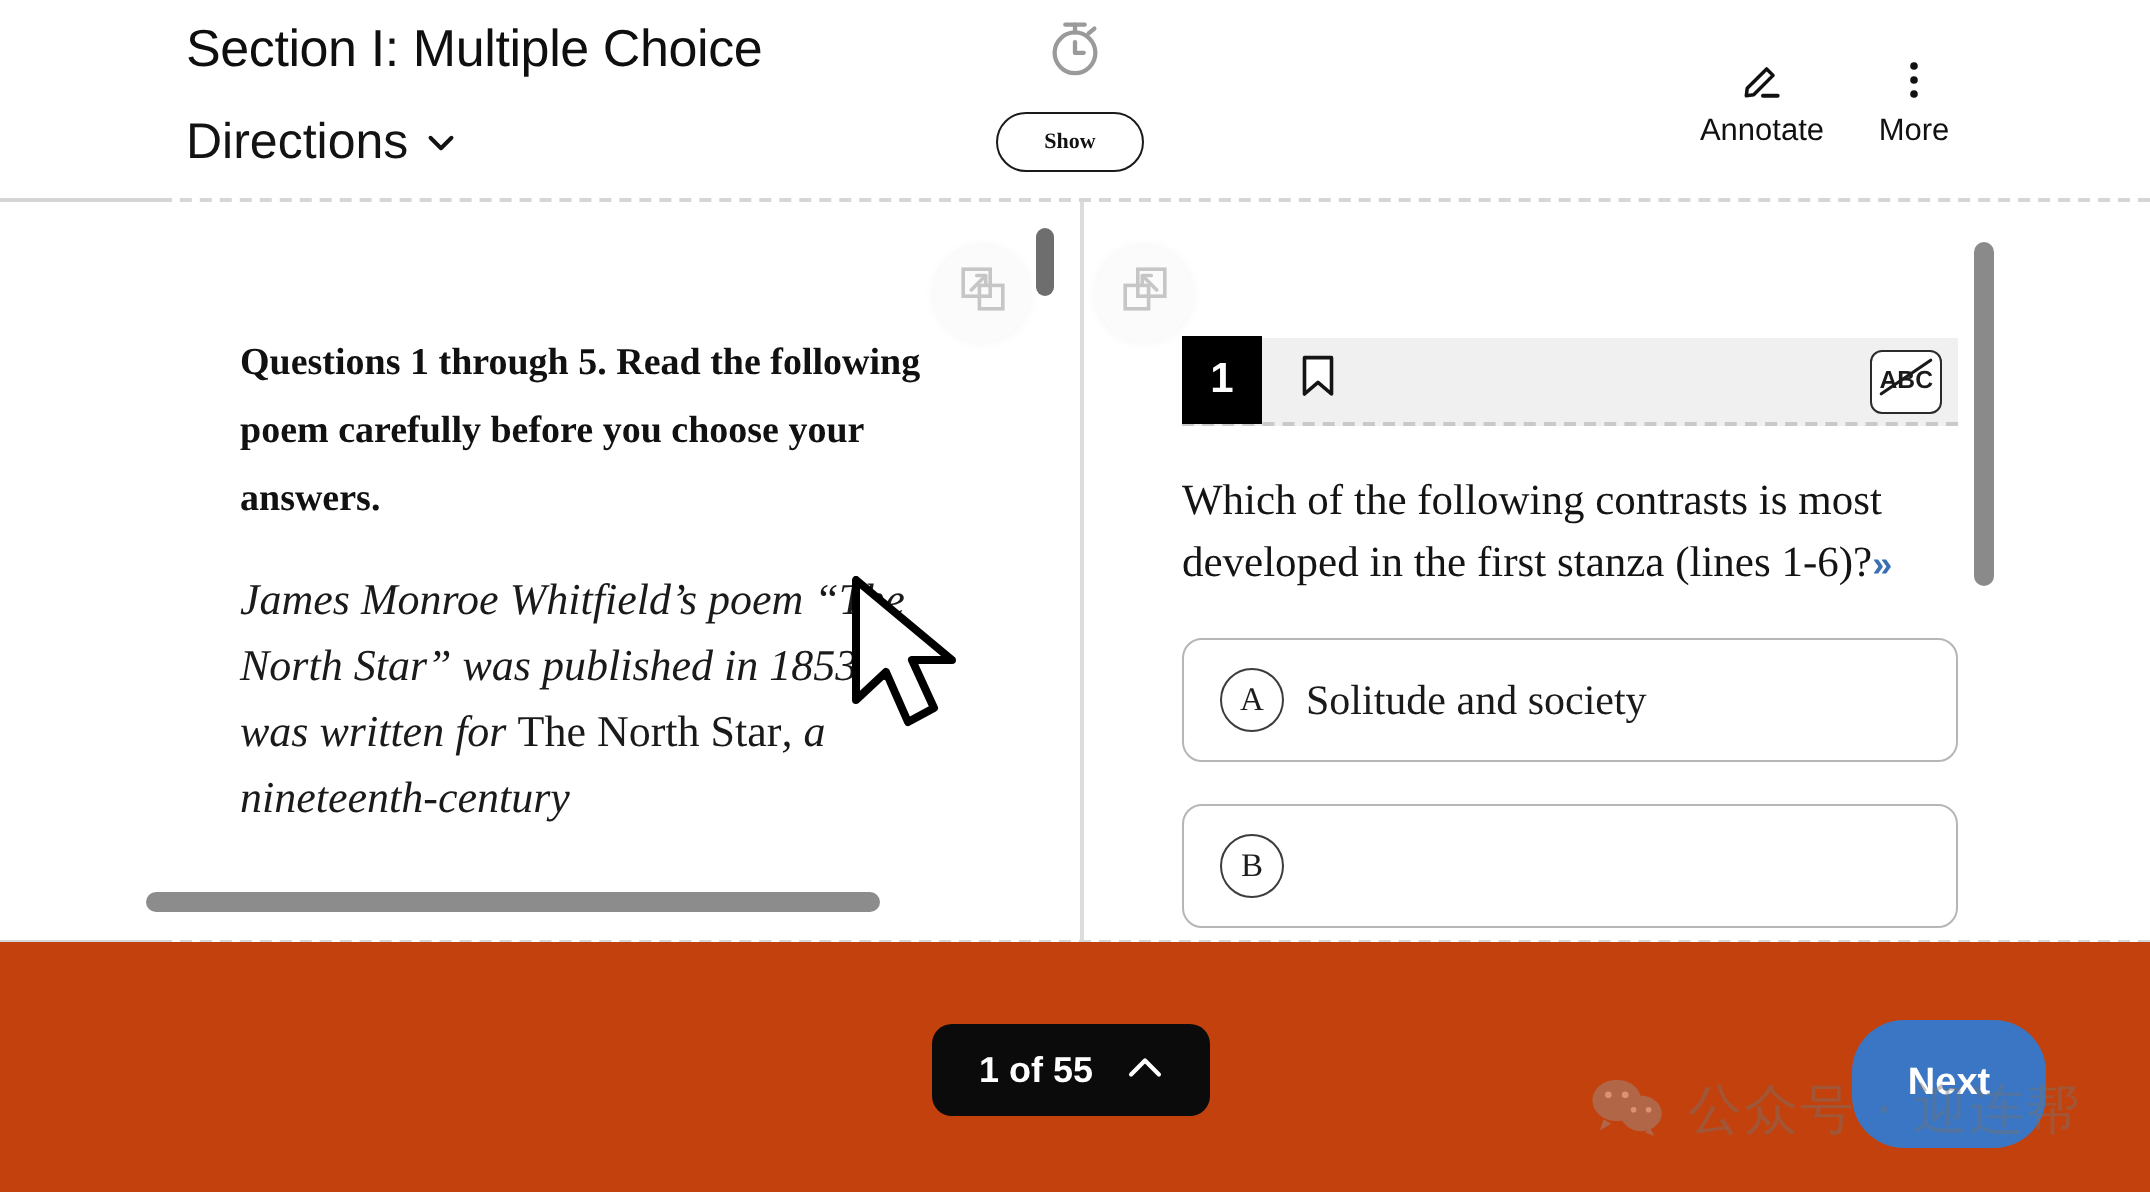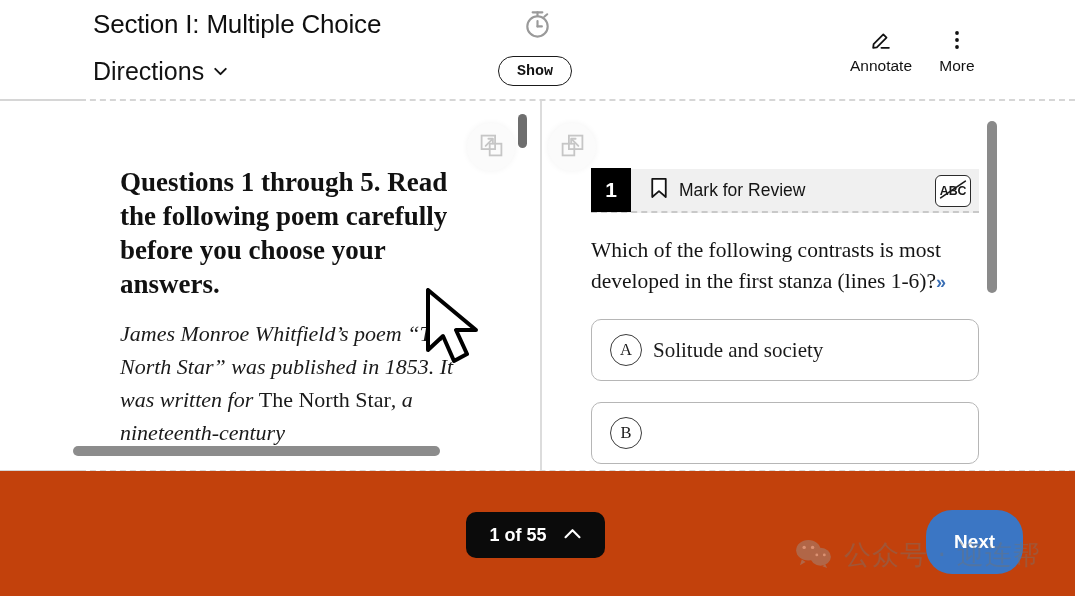--- a/index.html
+++ b/index.html
@@ -40,22 +40,22 @@
   .timer-icon {
     position: absolute; left: 521px; top: 7px;
     width: 33px; height: 33px;
   }
   .show-btn {
     position: absolute; left: 498px; top: 56px;
     width: 74px; height: 30px;
     border: 1.7px solid #1a1a1a;
     border-radius: 16px;
     background: #ffffff;
-    font-family: Liberation Mono, monospace;
-    font-size: 15px; font-weight: 700; color: #111111;
+    font-family: Liberation Serif, serif;
+    font-size: 11px; font-weight: 700; color: #111111;
     display: flex; align-items: center; justify-content: center;
     cursor: pointer;
   }
   .tool-btn {
     position: absolute; top: 28px;
     width: 86px;
     display: flex; flex-direction: column; align-items: center;
     gap: 5px; cursor: pointer; text-align: center;
   }
   #annotate-btn { left: 838px; }
@@ -87,21 +87,21 @@
     position: absolute; left: 0; top: 0;
     width: 530px; height: 369px;
     overflow: hidden;
   }
   .passage {
     position: absolute; left: 120px; top: 64px;
     width: 360px;
   }
   .passage-heading {
     font-family: "Liberation Serif", serif;
-    font-size: 27px; font-weight: 700; color: #111111;
+    font-size: 19px; font-weight: 700; color: #111111;
     line-height: 34px;
     margin-bottom: 16px;
   }
   .passage-body {
     font-family: "Liberation Serif", serif;
     font-size: 22px; color: #1a1a1a;
     line-height: 33px;
   }
   .passage-body .it { font-style: italic; }
   .passage-body .ro { font-style: normal; }
@@ -362,21 +362,20 @@
 
         <div class="q-header">
           <div class="q-number">1</div>
 
           <div class="mark-review">
             <span>
               <svg viewBox="0 0 20 24" width="18" height="22" aria-hidden="true">
                 <path d="M2.5 1.8 H17.5 V22 L10 15.5 L2.5 22 Z" fill="#ffffff" stroke="#141414" stroke-width="2" stroke-linejoin="round"></path>
               </svg>
             </span>
-            <span class="mark-label">Mark for Review</span>
           </div>
 
           <div class="crossout-btn">
             <span>
               <svg viewBox="0 0 34 26" width="30" height="23" aria-hidden="true">
                 <text x="2" y="19" font-family="Liberation Sans, sans-serif" font-size="14" font-weight="700" fill="#1a1a1a">ABC</text>
                 <line x1="3" y1="22.5" x2="31" y2="3.5" stroke="#1a1a1a" stroke-width="1.8" stroke-linecap="round"></line>
               </svg>
             </span>
           </div>

